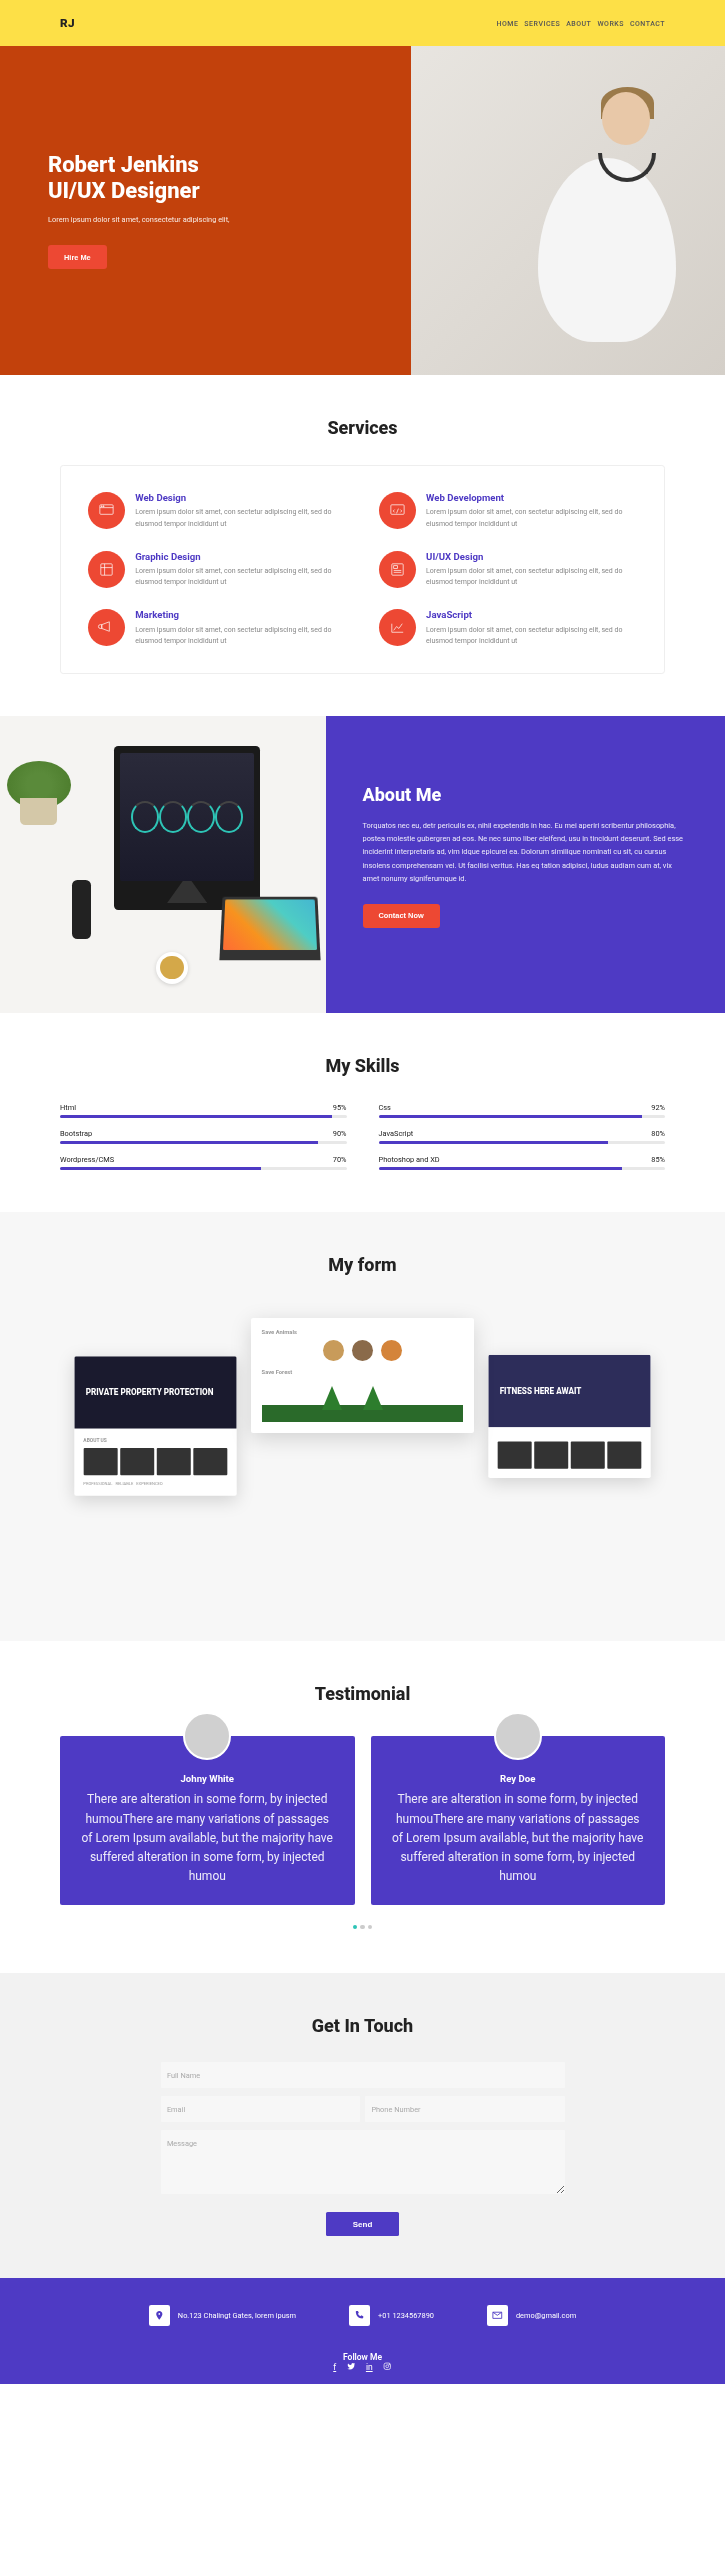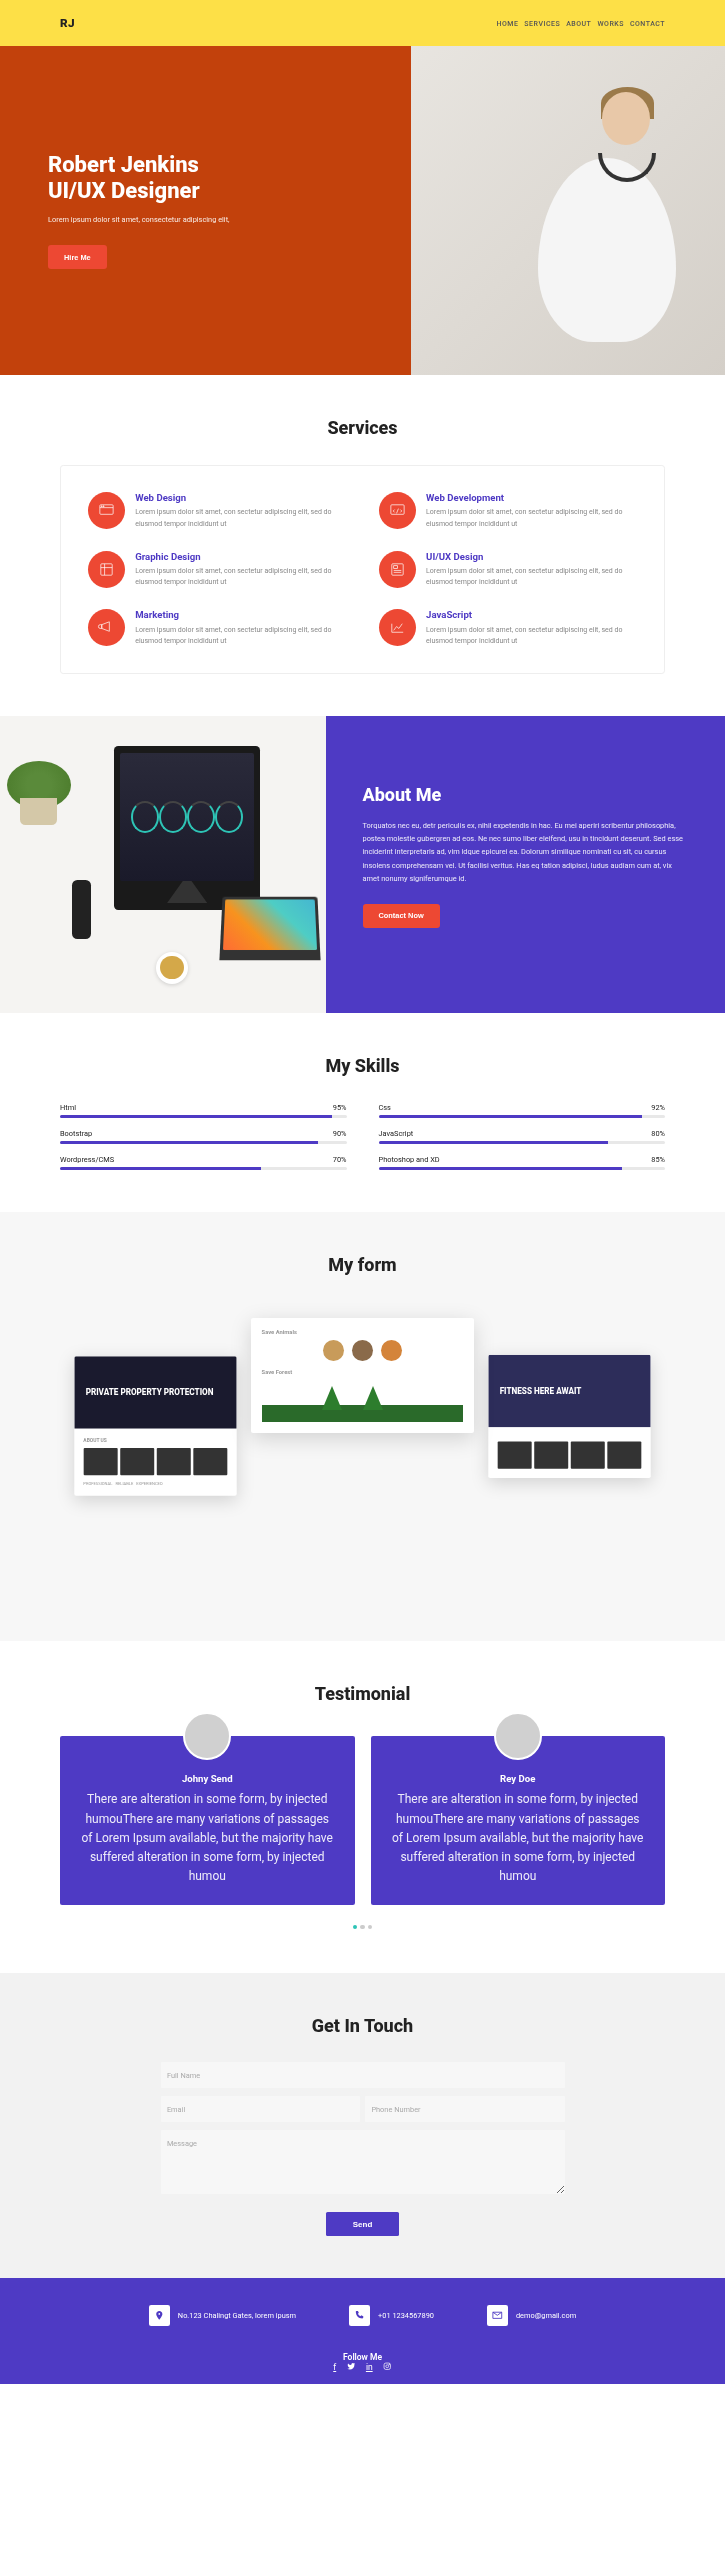--- a/index.html
+++ b/index.html
@@ -356,21 +356,21 @@
     </div>
   </div>
 </section>
 
 <section class="section">
   <div class="container">
     <h2 class="section-title">Testimonial</h2>
     <div class="testi-row" style="margin-top:32px">
       <div class="testi">
         <div class="testi-avatar"></div>
-        <h4>Johny Send</h4>
+        <h4>Johny White</h4>
         <p>There are alteration in some form, by injected humouThere are many variations of passages of Lorem Ipsum available, but the majority have suffered alteration in some form, by injected humou</p>
       </div>
       <div class="testi">
         <div class="testi-avatar"></div>
         <h4>Rey Doe</h4>
         <p>There are alteration in some form, by injected humouThere are many variations of passages of Lorem Ipsum available, but the majority have suffered alteration in some form, by injected humou</p>
       </div>
     </div>
     <div class="dots"><span class="active"></span><span></span><span></span></div>
   </div>

